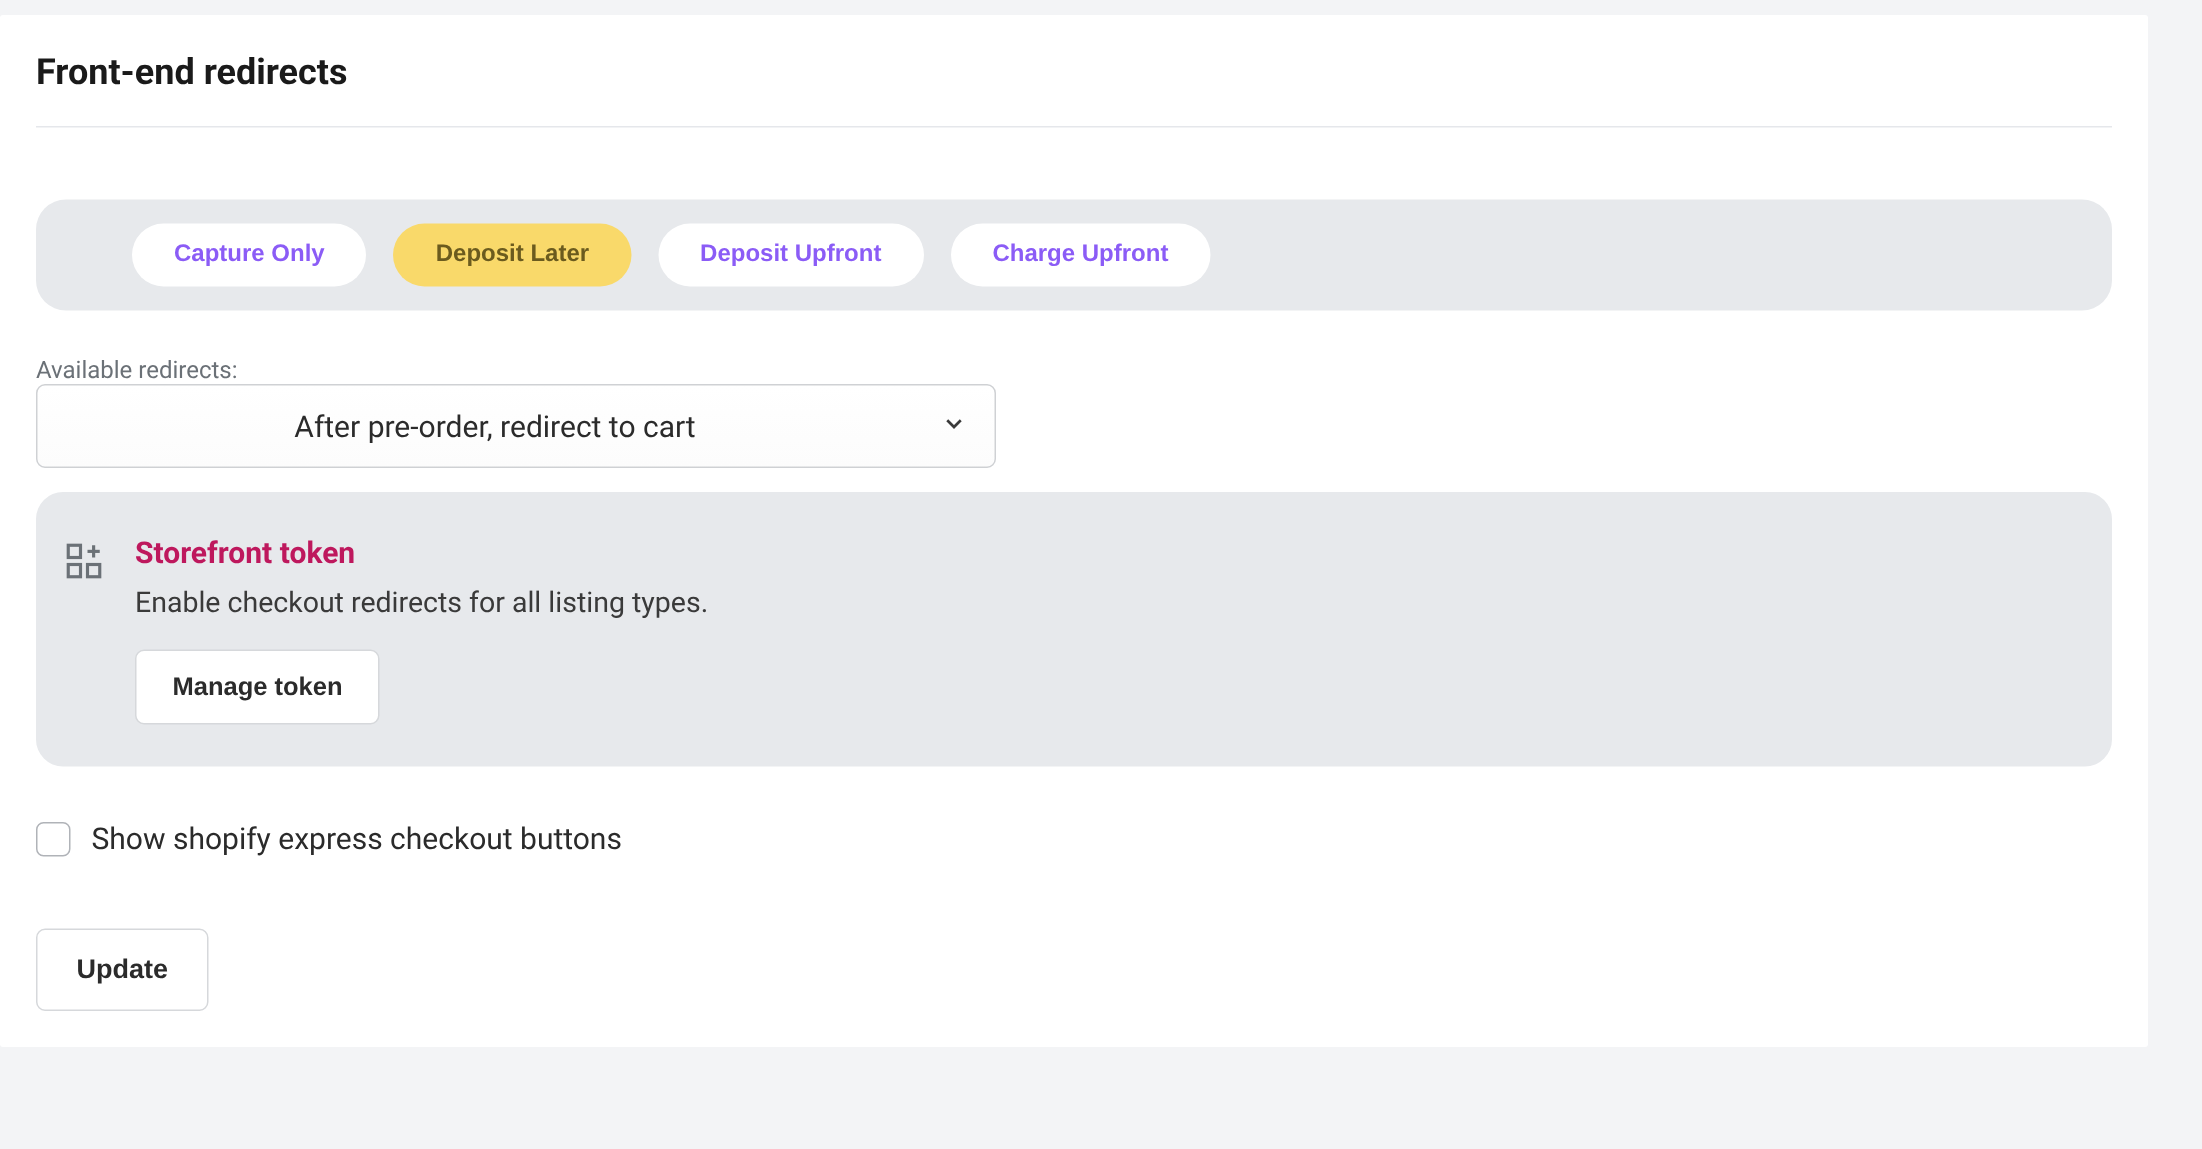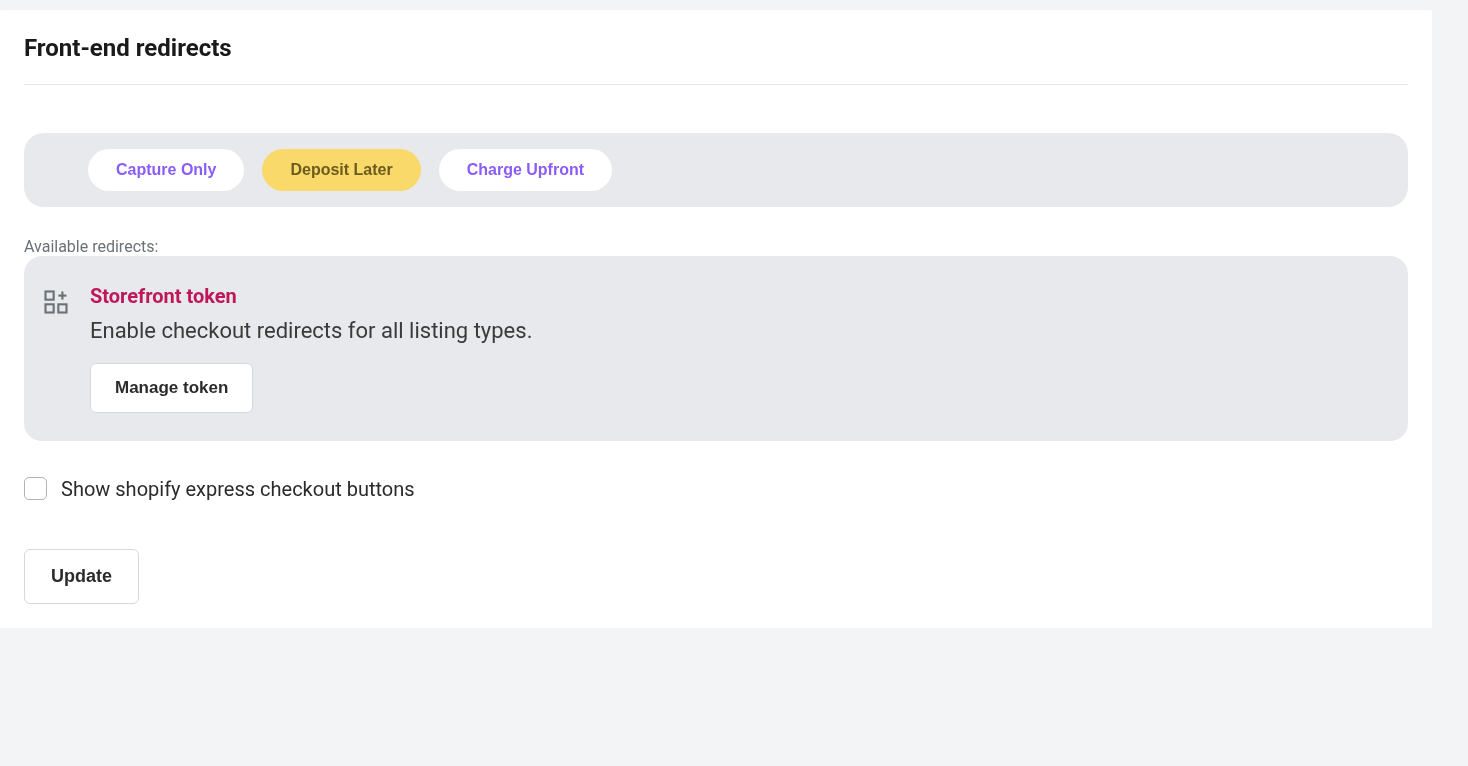--- a/index.html
+++ b/index.html
@@ -103,37 +103,37 @@
     .token-content {
       flex: 1;
     }
     .token-title {
       font-size: 20px;
       font-weight: 700;
       color: #be185d;
       margin-bottom: 10px;
     }
     .token-desc {
-      font-size: 22px;
+      font-size: 19px;
       color: #3a3a3a;
       margin-bottom: 20px;
     }
     .manage-btn {
       background: #ffffff;
       border: 1px solid #d6d8db;
       border-radius: 6px;
       padding: 14px 24px;
       font-size: 17px;
       font-weight: 600;
       color: #2b2b2b;
       cursor: pointer;
     }
     .checkbox-row {
       display: flex;
-      align-items: flex-start;
+      align-items: center;
       gap: 14px;
       margin-bottom: 48px;
     }
     .checkbox {
       width: 23px;
       height: 23px;
       border: 1.5px solid #b0b3b8;
       border-radius: 5px;
       background: #ffffff;
       cursor: pointer;
@@ -157,25 +157,36 @@
 <body>
 
 <div class="outer-container">
   <div class="card">
     <h1 class="page-title">Front-end redirects</h1>
     <hr class="divider">
 
     <div class="tabs-container">
       <button class="tab-pill">Capture Only</button>
       <button class="tab-pill active">Deposit Later</button>
+      <button class="tab-pill">Deposit Upfront</button>
       <button class="tab-pill">Charge Upfront</button>
     </div>
 
     <div class="section-label">Available redirects:</div>
 
+    <div class="select-wrapper">
+      <div class="select-box">
+        <span>After pre-order, redirect to cart</span>
+        <span class="chevron">
+          <svg width="18" height="18" viewBox="0 0 20 20" fill="none" stroke="#3a3a3a" stroke-width="2">
+            <polyline points="5 8 10 13 15 8"></polyline>
+          </svg>
+        </span>
+      </div>
+    </div>
 
     <div class="token-box">
       <div class="token-icon-wrap">
         <svg width="28" height="28" viewBox="0 0 24 24" fill="none" stroke="#6b7177" stroke-width="1.8">
           <rect x="3" y="3" width="7" height="7"></rect>
           <rect x="3" y="14" width="7" height="7"></rect>
           <rect x="14" y="14" width="7" height="7"></rect>
           <line x1="17.5" y1="3" x2="17.5" y2="10"></line>
           <line x1="14" y1="6.5" x2="21" y2="6.5"></line>
         </svg>

